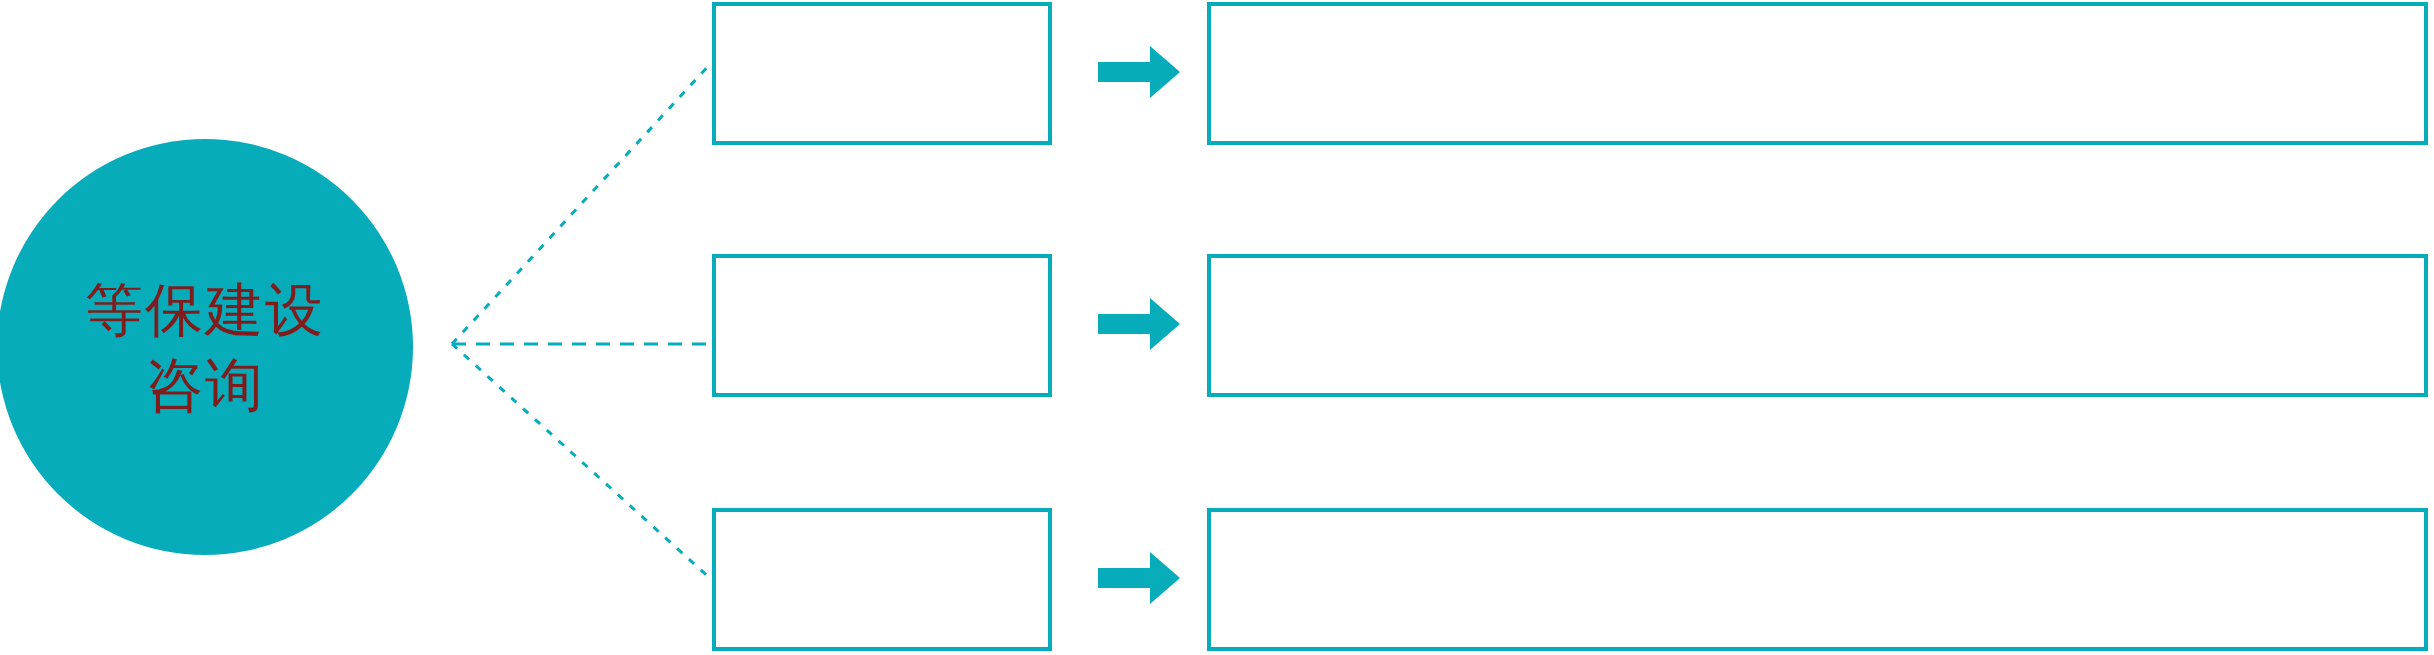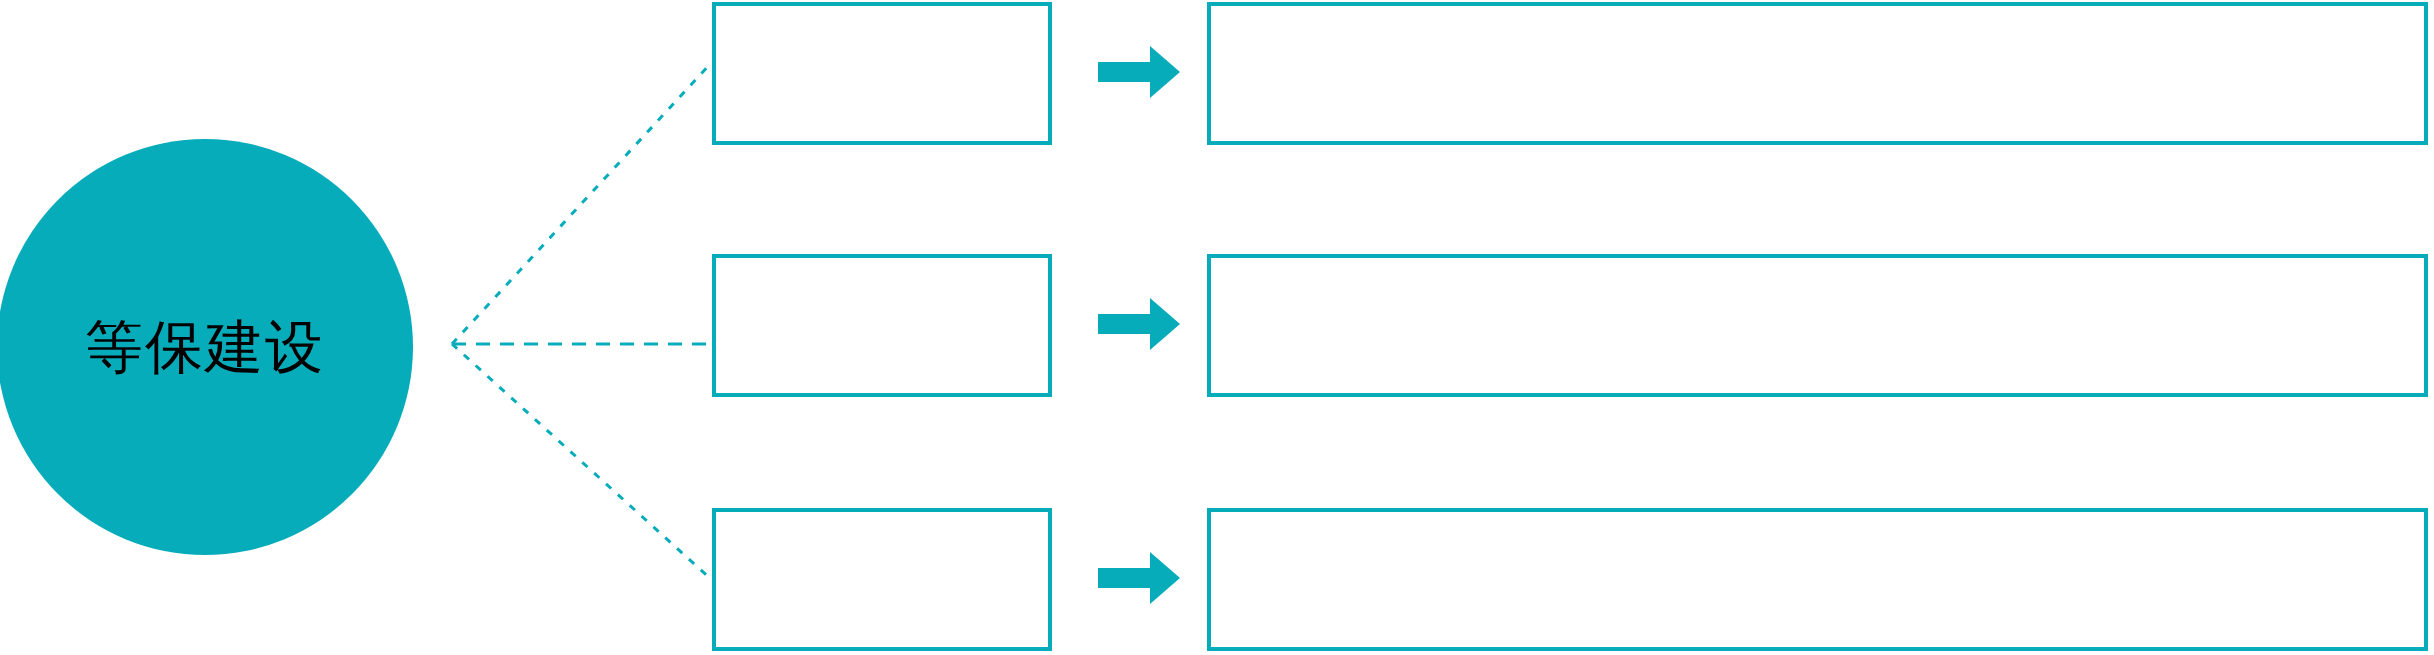--- a/index.html
+++ b/index.html
@@ -27,21 +27,21 @@
     height: 416px;
     border-radius: 50%;
     background: #07acbb;
     display: flex;
     flex-direction: column;
     align-items: center;
     justify-content: center;
     box-sizing: border-box;
   }
   .hub-line {
-    color: #000000;
+    color: #7f1d1d;
     font-size: 58px;
     line-height: 1.30;
     letter-spacing: 2px;
     font-weight: 400;
     text-align: center;
     white-space: nowrap;
   }
 
   
   .connectors {
@@ -107,20 +107,21 @@
 <div id="canvas">
 
   <svg class="connectors" viewBox="0 0 2434 655" xmlns="http://www.w3.org/2000/svg">
     <line x1="452" y1="344" x2="712" y2="62" stroke="#07acbb" stroke-width="3" stroke-dasharray="7 9" stroke-linecap="butt"></line>
     <line x1="452" y1="344" x2="712" y2="344" stroke="#07acbb" stroke-width="3" stroke-dasharray="14 10" stroke-linecap="butt"></line>
     <line x1="452" y1="344" x2="712" y2="580" stroke="#07acbb" stroke-width="3" stroke-dasharray="7 9" stroke-linecap="butt"></line>
   </svg>
 
   <div class="hub-circle">
     <div class="hub-line">等保建设</div>
+    <div class="hub-line">咨询</div>
   </div>
 
   <div class="row row-1">
     <div class="box box-small">
       <div class="box-text"></div>
     </div>
     <svg class="arrow" viewBox="0 0 82 56" xmlns="http://www.w3.org/2000/svg">
       <path d="M0 18 L52 18 L52 2 L82 28 L52 54 L52 38 L0 38 Z" fill="#07acbb"></path>
     </svg>
     <div class="box box-large">

